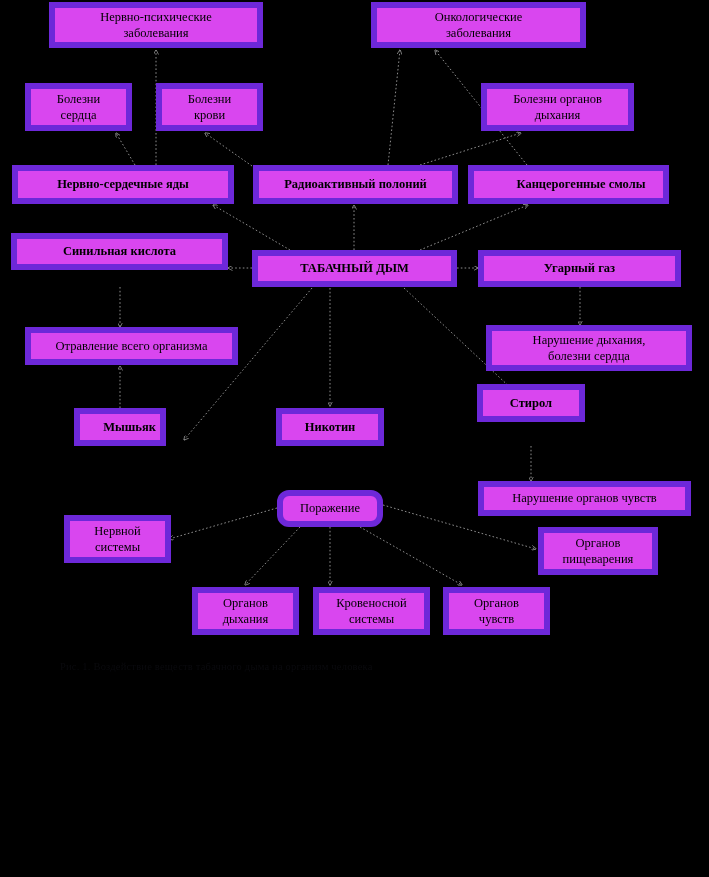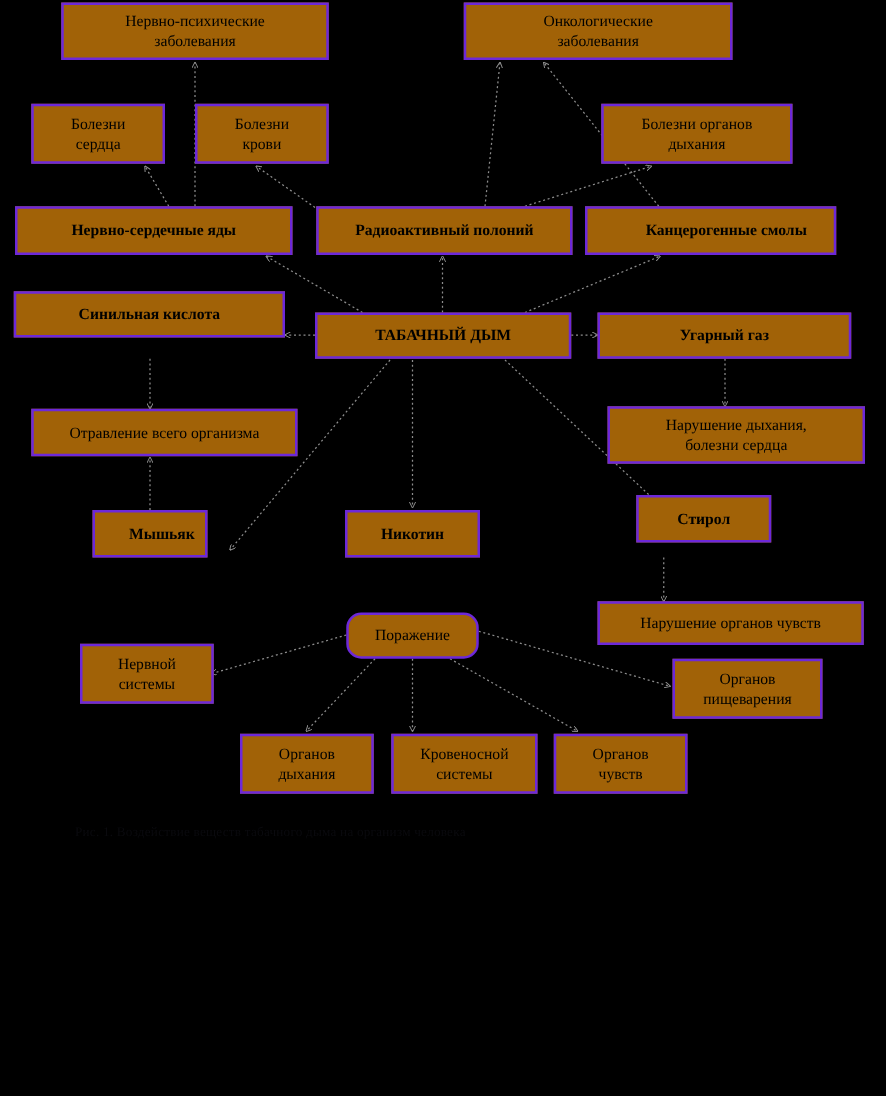--- a/index.html
+++ b/index.html
@@ -10,22 +10,22 @@
     color:#000;
     overflow:hidden;
   }
   #stage{position:relative;width:709px;height:877px;background:#000;}
 
   
   #wires{position:absolute;left:0;top:0;width:709px;height:877px;}
 
   .node{
     position:absolute;
-    background:#a16207;
-    border:2px solid #6d28d9;
+    background:#d946ef;
+    border:6px solid #6d28d9;
     box-sizing:border-box;
     display:flex;
     align-items:center;
     justify-content:center;
     text-align:center;
     line-height:1.30;
     color:#000;
     font-size:12.5px;
     padding:2px 4px;
     z-index:3;
@@ -127,21 +127,21 @@
       <div class="node" style="left: 486px; top: 325px; width: 206px; height: 46px;">
         <span>Нарушение дыхания,
 болезни сердца</span>
       </div>
       <div class="node bold" style="left: 74px; top: 408px; width: 92px; height: 38px; padding-left: 23px;">
         <span>Мышьяк</span>
       </div>
       <div class="node bold" style="left: 276px; top: 408px; width: 108px; height: 38px;">
         <span>Никотин</span>
       </div>
-      <div class="node bold" style="left: 477px; top: 396px; width: 108px; height: 38px; margin-left: 32px;">
+      <div class="node bold" style="left: 477px; top: 384px; width: 108px; height: 38px;">
         <span>Стирол</span>
       </div>
       <div class="node" style="left: 478px; top: 481px; width: 213px; height: 35px;">
         <span>Нарушение органов чувств</span>
       </div>
       <div class="node" style="left: 277px; top: 490px; width: 106px; height: 37px; border-radius: 12px;">
         <span>Поражение</span>
       </div>
       <div class="node" style="left: 64px; top: 515px; width: 107px; height: 48px;">
         <span>Нервной

